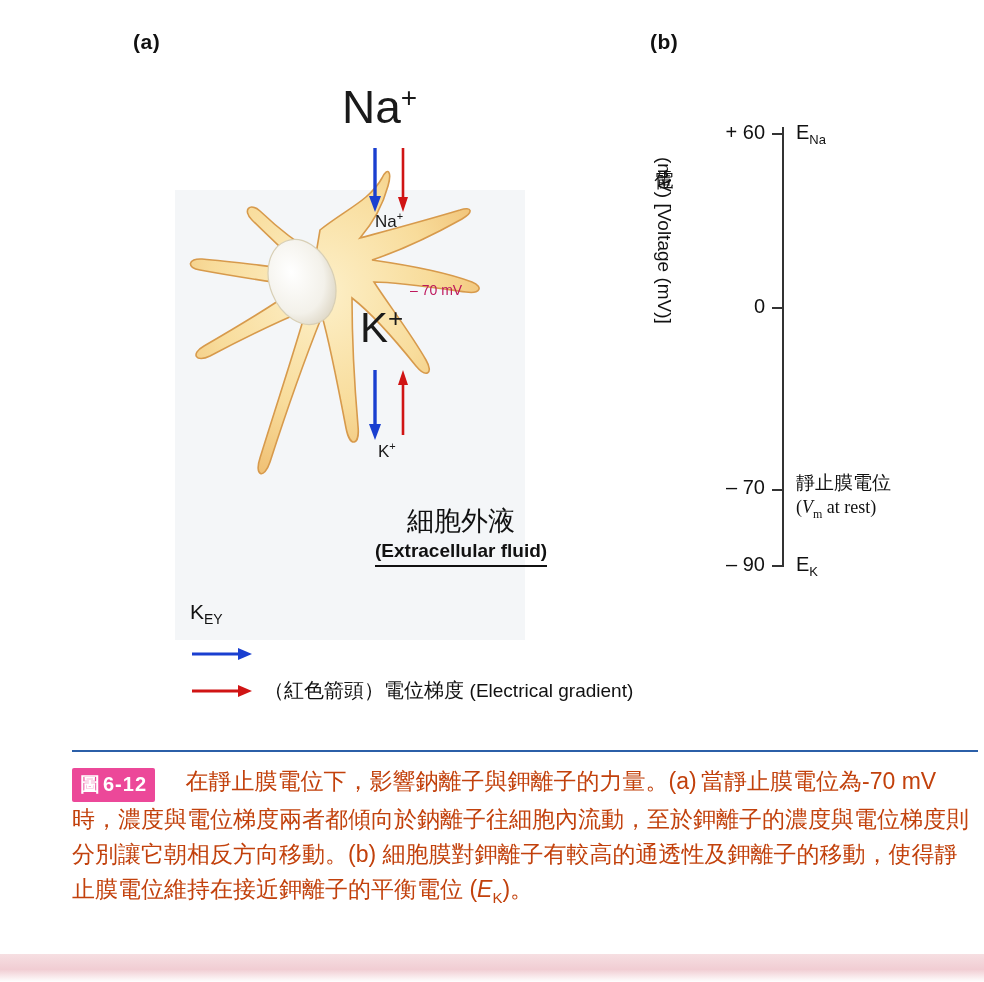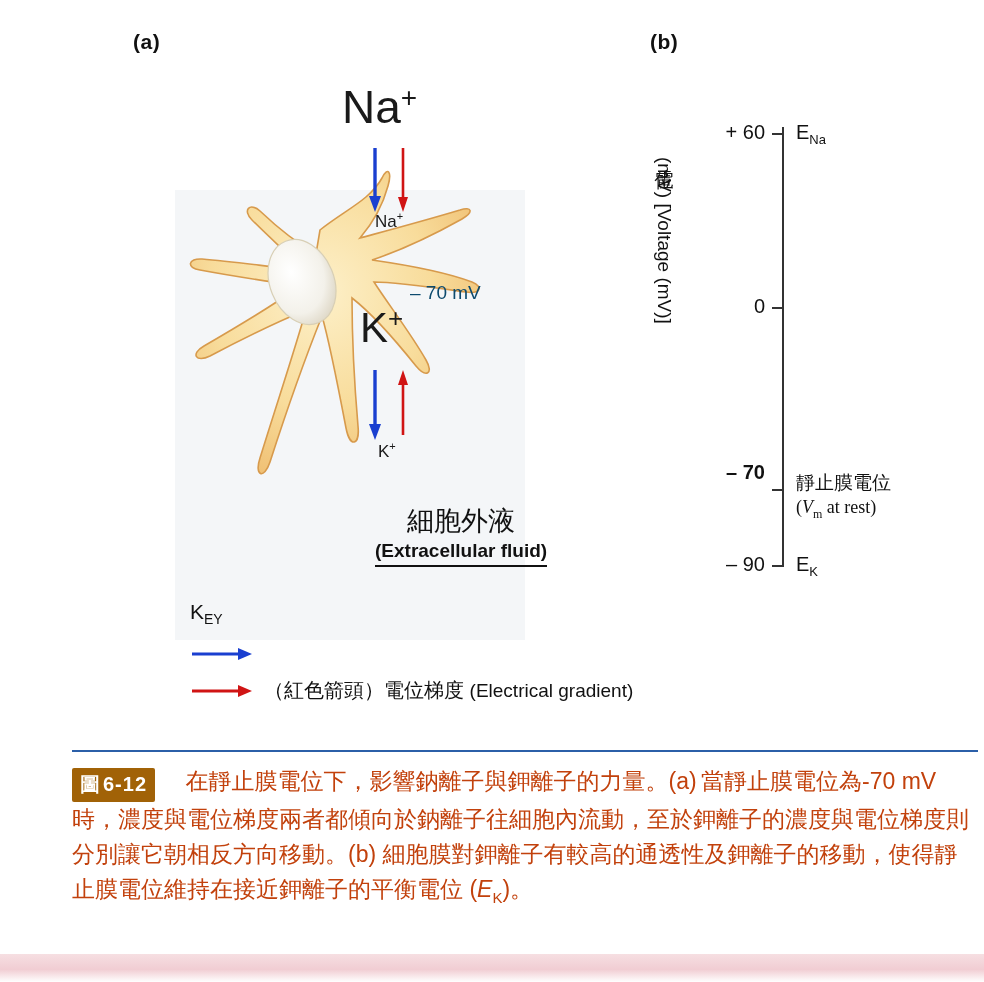--- a/index.html
+++ b/index.html
@@ -76,22 +76,22 @@
     position: absolute;
     left: 258px;
     top: 380px;
     font-size: 17px;
   }
   .k-small sup { font-size: 11px; }
   .mv-label {
     position: absolute;
     left: 290px;
     top: 222px;
-    font-size: 19px;
-    color: #0c4a6e;
+    font-size: 14px;
+    color: #be185d;
   }
   .extracell {
     position: absolute;
     left: 255px;
     top: 445px;
     text-align: center;
     line-height: 1.25;
   }
   .extracell .cn {
     font-size: 27px;
@@ -203,21 +203,21 @@
   #caption {
     position: absolute;
     left: 72px;
     top: 750px;
     width: 906px;
     border-top: 2px solid #2b5fa8;
     padding-top: 12px;
   }
   .fig-badge {
     display: inline-block;
-    background: #a16207;
+    background: #ec4899;
     color: #ffffff;
     font-size: 20px;
     font-weight: bold;
     padding: 3px 8px 4px 8px;
     border-radius: 2px;
     vertical-align: middle;
     margin-right: 26px;
     letter-spacing: 1px;
   }
   .fig-badge .cn { margin-right: 2px; }
@@ -350,21 +350,21 @@
     <div class="tick" style="top:38px;"></div>
     <div class="tick-val" style="top:26px; right:195px;">+ 60</div>
     <div class="tick-name" style="top:26px;text-align:center;">
       <span>E</span><sub>Na</sub>
     </div>
 
     <div class="tick" style="top:212px;"></div>
     <div class="tick-val" style="top:200px; right:195px;">0</div>
 
     <div class="tick" style="top:394px;"></div>
-    <div class="tick-val" style="top:366px; right:195px;font-weight:bold;">– 70</div>
+    <div class="tick-val" style="top:381px; right:195px;">– 70</div>
     <div class="rest-label" style="top:376px;">
       <div>靜止膜電位</div>
       <div class="en"><span>(</span><i>V</i><sub>m</sub><span> at rest)</span></div>
     </div>
 
     <div class="tick" style="top:470px;"></div>
     <div class="tick-val" style="top:458px; right:195px;">– 90</div>
     <div class="tick-name" style="top:458px;">
       <span>E</span><sub>K</sub>
     </div>

